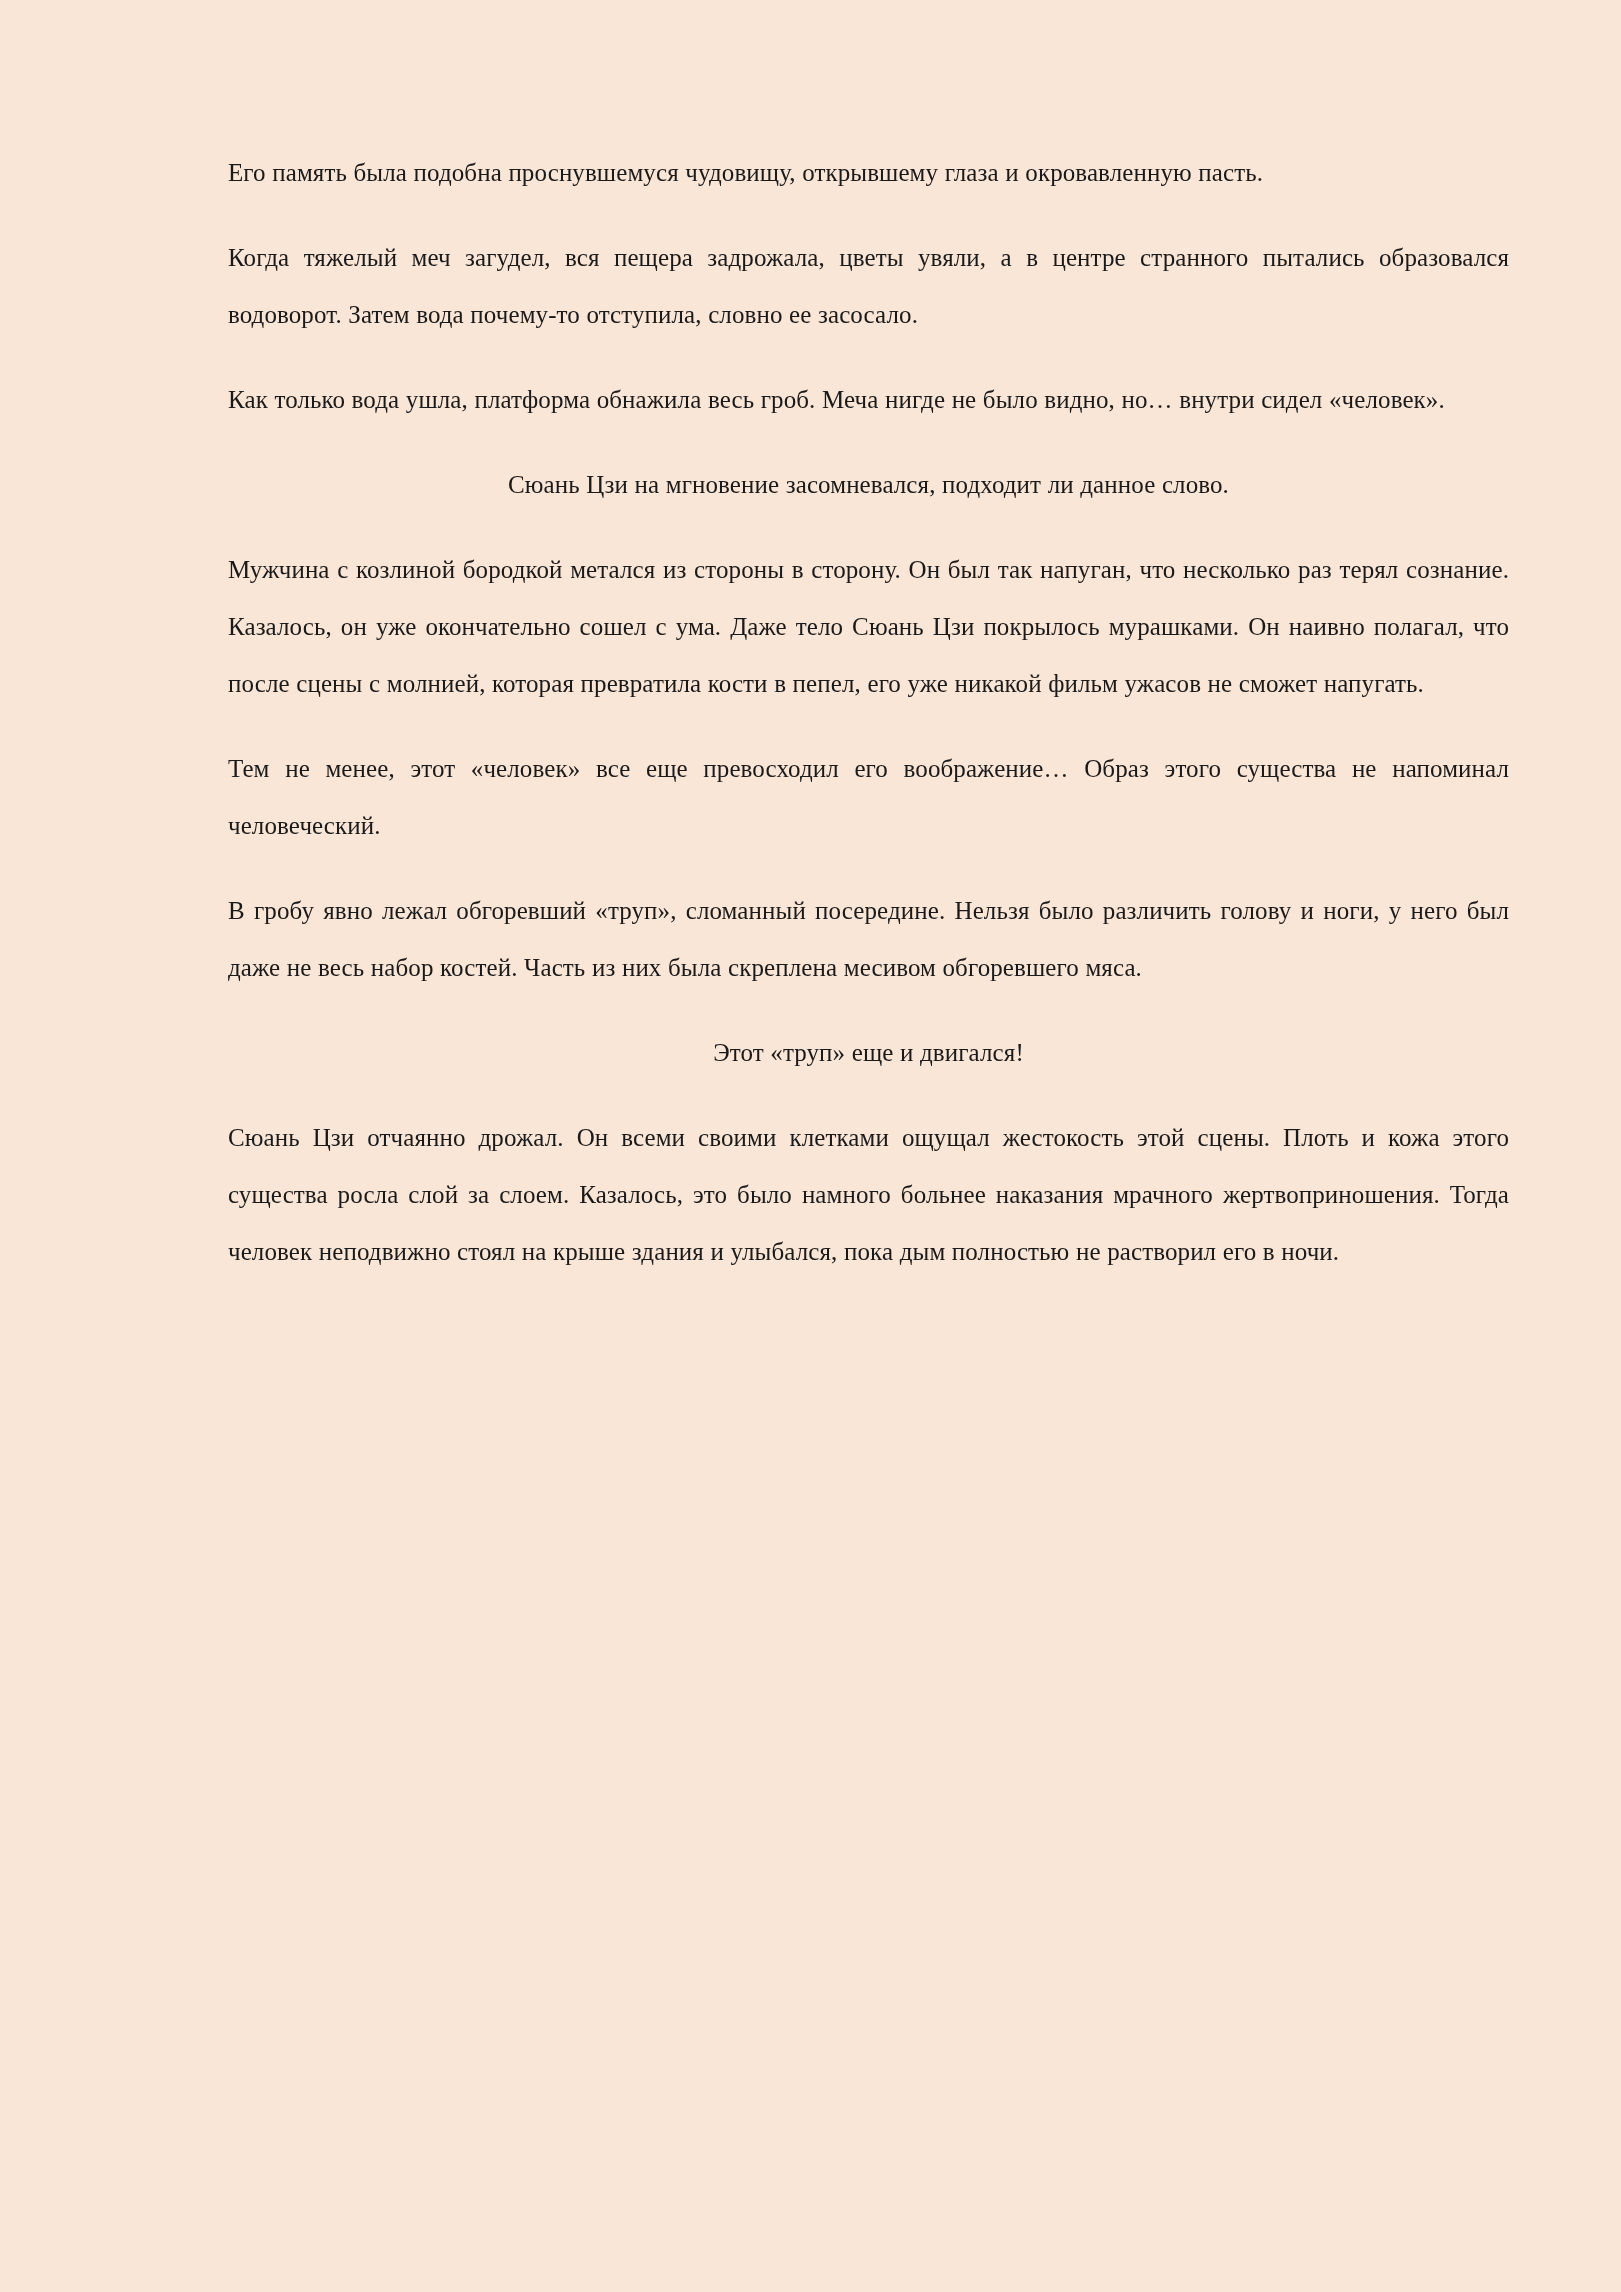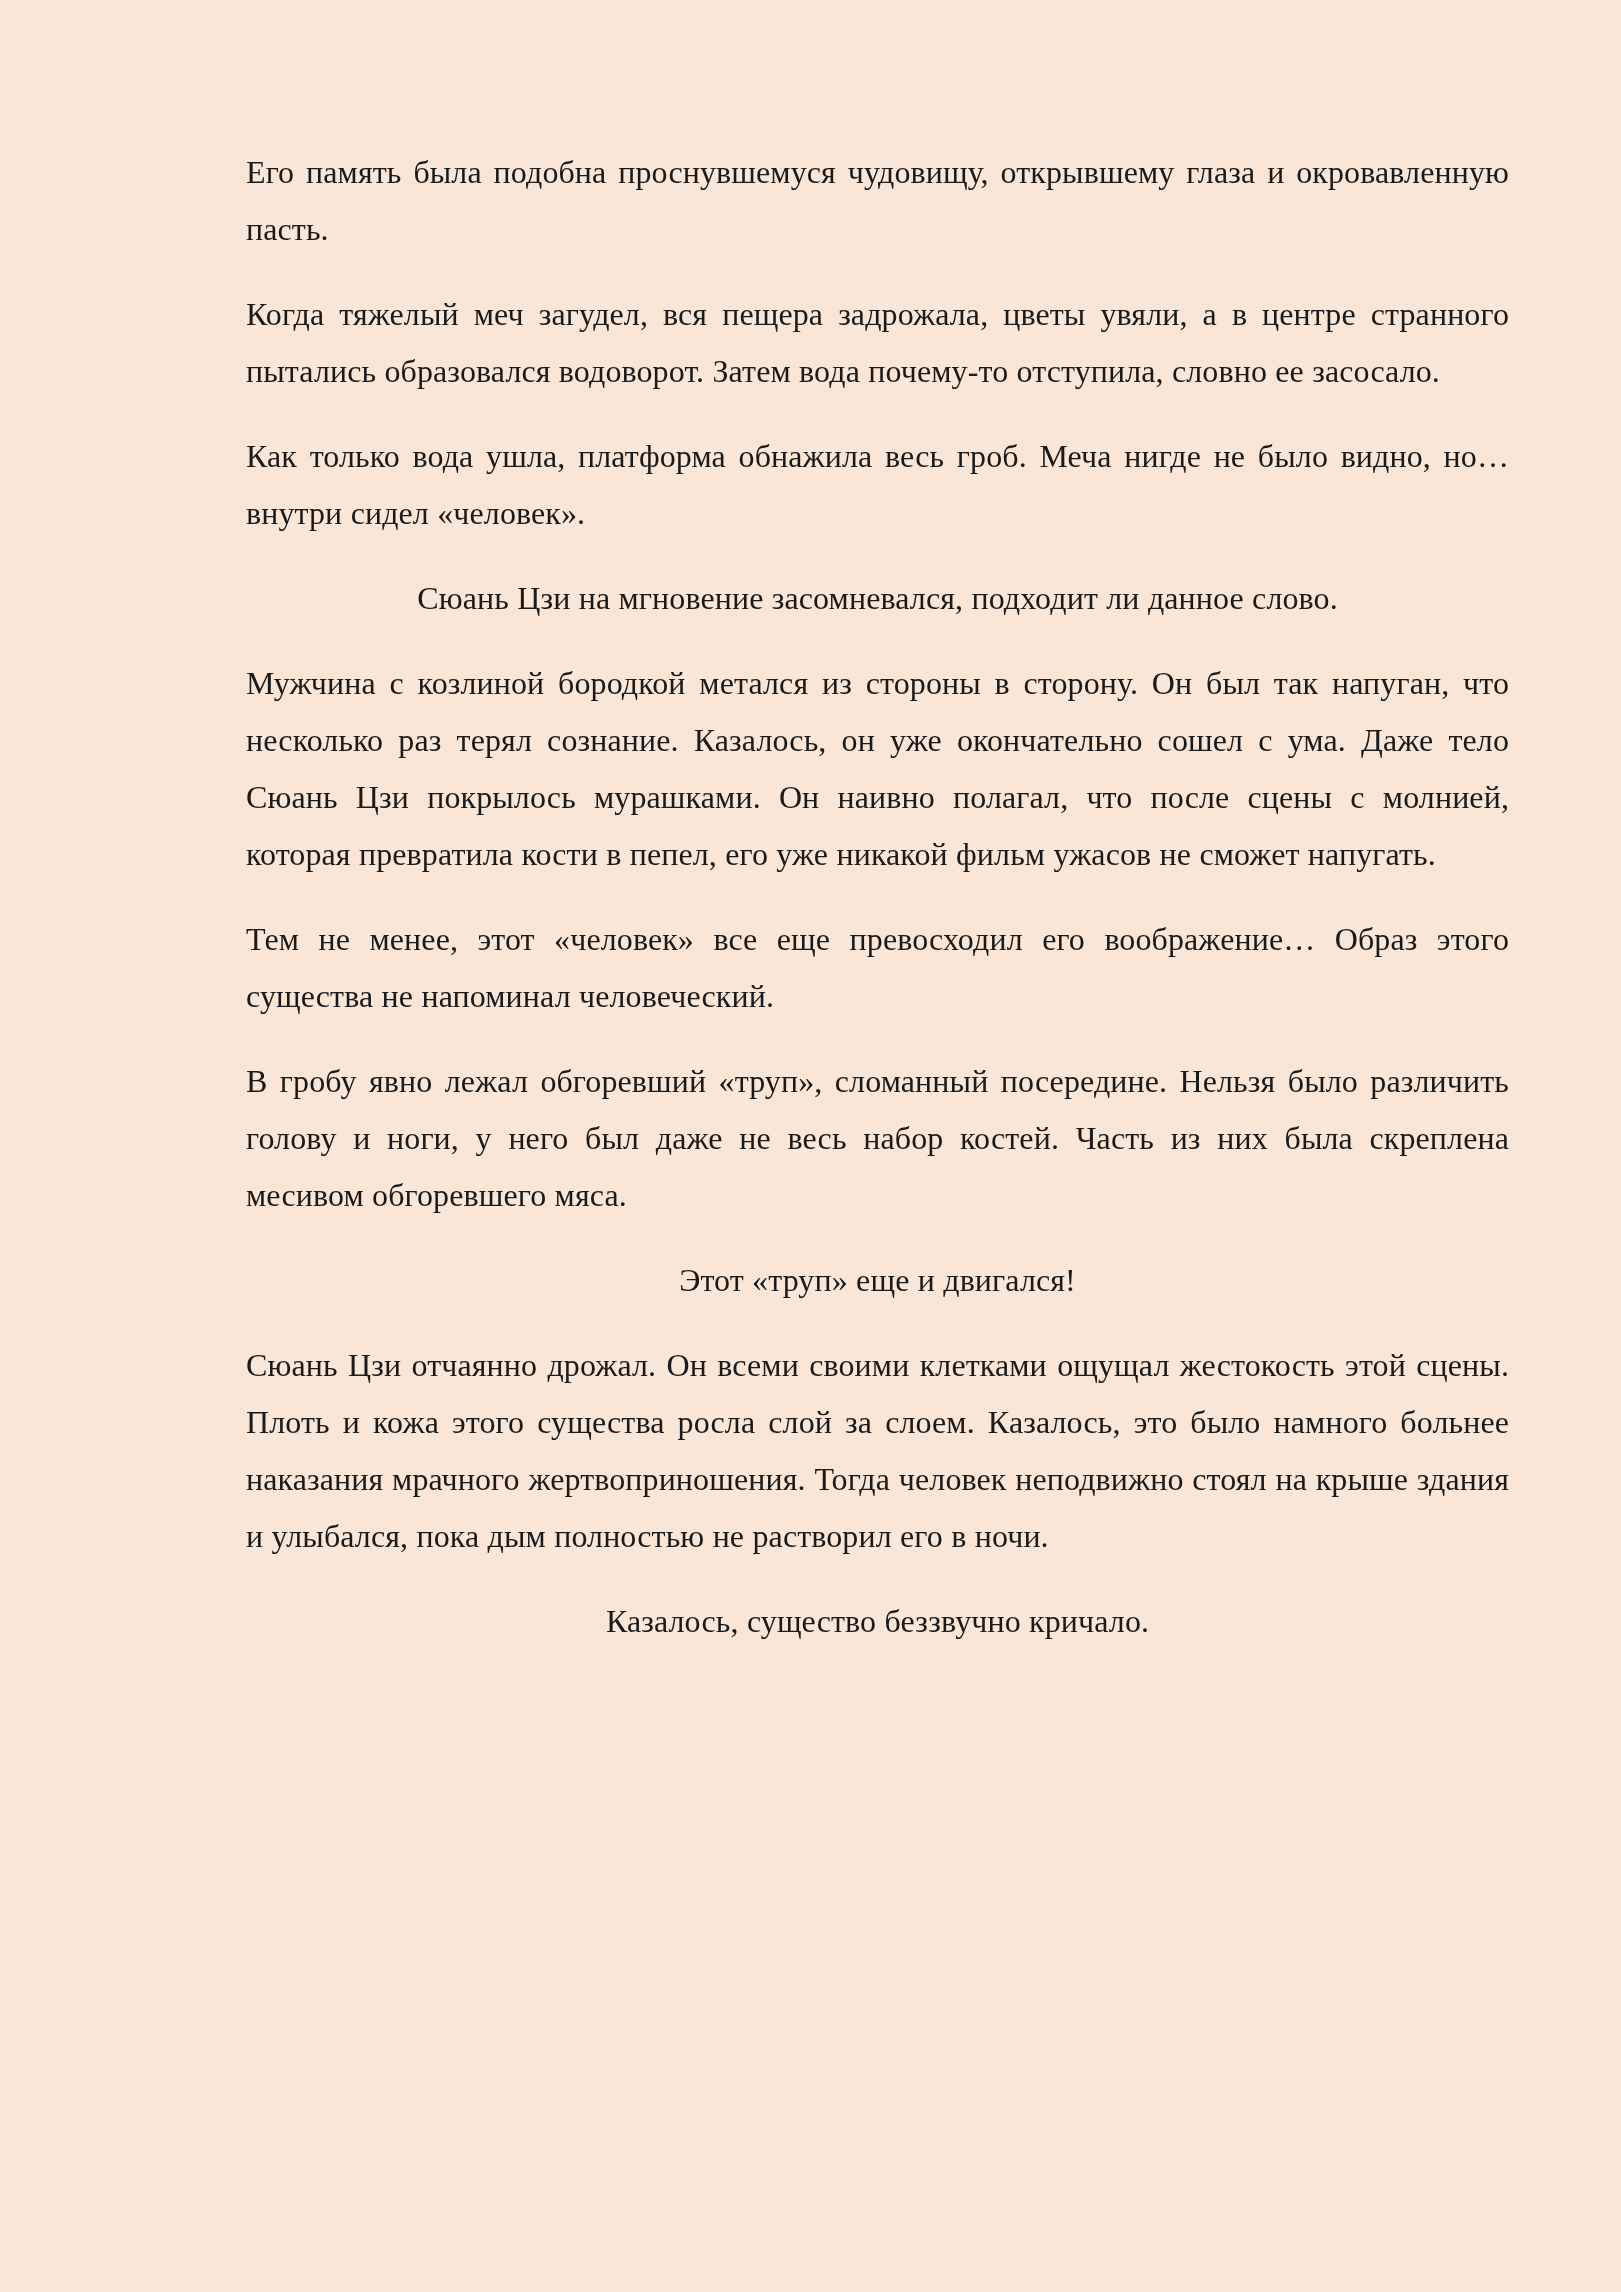--- a/index.html
+++ b/index.html
@@ -26,22 +26,22 @@
   }
 
   .text-column {
     position: absolute;
     left: 228px;
     top: 144px;
     width: 1281px;
   }
 
   p.para {
-    margin: 0 0 28px 18px;
-    font-size: 32px;
+    margin: 0 0 28px 0;
+    font-size: 25px;
     line-height: 57px;
     text-align: justify;
     text-justify: inter-word;
     color: #1a1a1a;
     letter-spacing: 0.1px;
     word-spacing: 0.2px;
     hyphens: none;
   }
 
   
@@ -62,17 +62,16 @@
 
     <p class="para">Его память была подобна проснувшемуся чудовищу, открывшему глаза и окровавленную пасть.</p>
     <p class="para">Когда тяжелый меч загудел, вся пещера задрожала, цветы увяли, а в центре странного пытались образовался водоворот. Затем вода почему-то отступила, словно ее засосало.</p>
     <p class="para">Как только вода ушла, платформа обнажила весь гроб. Меча нигде не было видно, но… внутри сидел «человек».</p>
     <p class="para single-line">Сюань Цзи на мгновение засомневался, подходит ли данное слово.</p>
     <p class="para">Мужчина с козлиной бородкой метался из стороны в сторону. Он был так напуган, что несколько раз терял сознание. Казалось, он уже окончательно сошел с ума. Даже тело Сюань Цзи покрылось мурашками. Он наивно полагал, что после сцены с молнией, которая превратила кости в пепел, его уже никакой фильм ужасов не сможет напугать.</p>
     <p class="para">Тем не менее, этот «человек» все еще превосходил его воображение… Образ этого существа не напоминал человеческий.</p>
     <p class="para">В гробу явно лежал обгоревший «труп», сломанный посередине. Нельзя было различить голову и ноги, у него был даже не весь набор костей. Часть из них была скреплена месивом обгоревшего мяса.</p>
     <p class="para single-line">Этот «труп» еще и двигался!</p>
     <p class="para">Сюань Цзи отчаянно дрожал. Он всеми своими клетками ощущал жестокость этой сцены. Плоть и кожа этого существа росла слой за слоем. Казалось, это было намного больнее наказания мрачного жертвоприношения. Тогда человек неподвижно стоял на крыше здания и улыбался, пока дым полностью не растворил его в ночи.</p>
-    <p class="para single-line">Казалось, существо беззвучно кричало.</p>
 
   </div>
 </div>
 
 
 </body></html>

